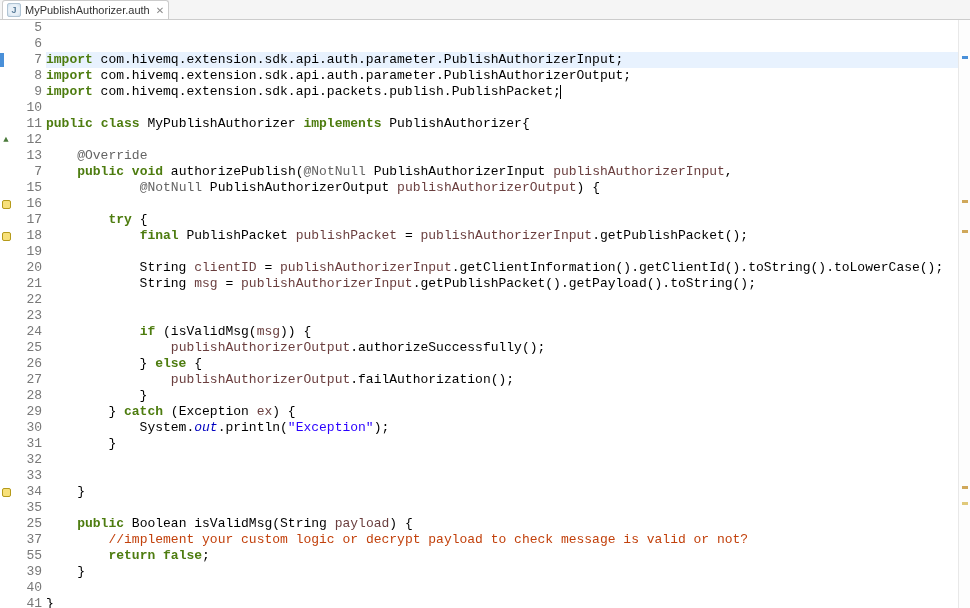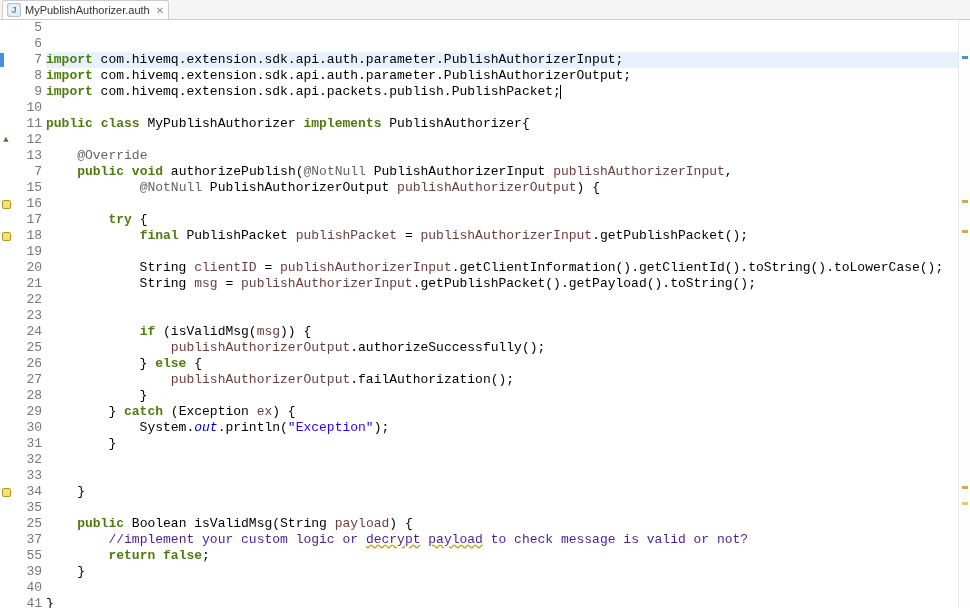--- a/index.html
+++ b/index.html
@@ -88,26 +88,25 @@
     left: 0;
     right: 0;
     height: 16px;
     background: #e8f2fe;
     z-index: 0;
   }
   .codecontent { position: relative; z-index: 1; }
   .kw { color: #4d7c0f; font-weight: bold; }
   .str { color: #2a00ff; }
   .ann { color: #646464; }
-  .com { color: #4c1d95; }
+  .com { color: #c2410c; }
   .fld { color: #0000c0; font-style: italic; text-align: center; }
   .param { color: #6a3e3e; }
   .localvar { color: #6a3e3e; }
   .squig {
-    text-decoration: underline;
     text-decoration-style: wavy;
     text-decoration-color: #d0a000;
   }
   .caret {
     display: inline-block;
     width: 1px;
     height: 14px;
     background: #000;
     vertical-align: text-bottom;
     margin-left: -1px;

